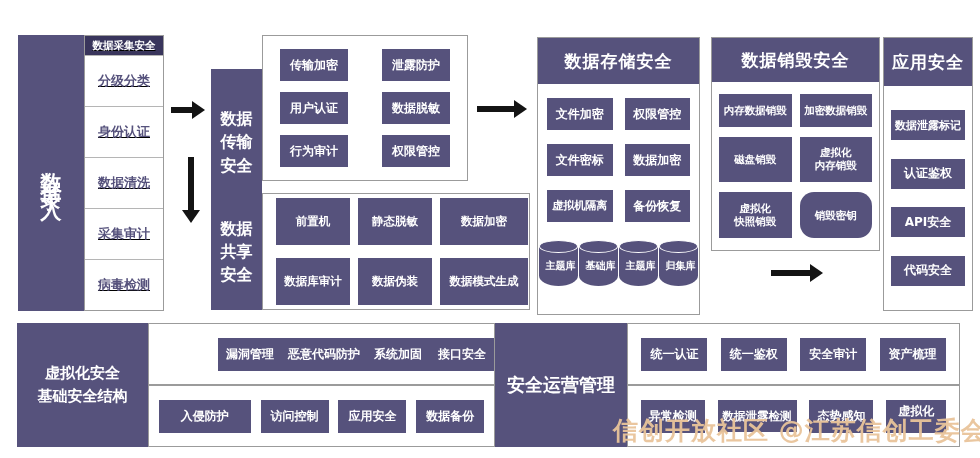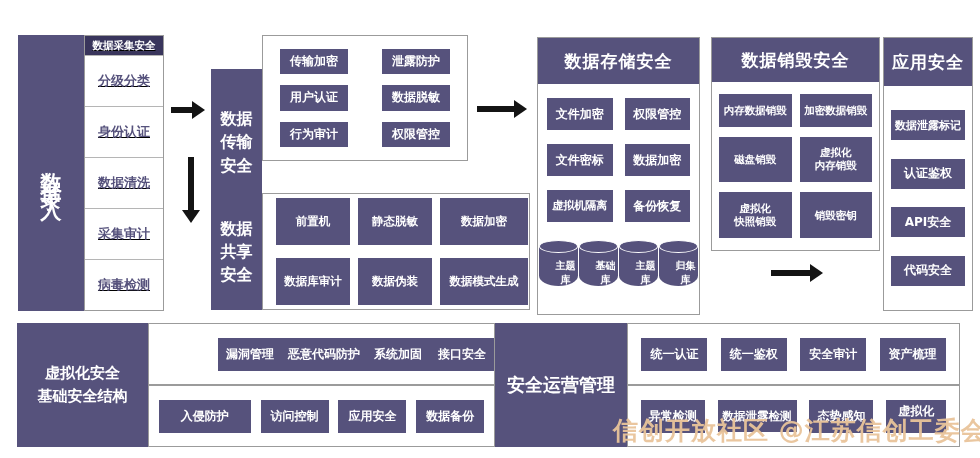--- a/index.html
+++ b/index.html
@@ -35,21 +35,21 @@
   .sec-header{background:var(--purple);color:#fff;display:flex;align-items:center;justify-content:center;font-size:17px;letter-spacing:1px;}
   
   .arrow-r .shaft{position:absolute;left:0;top:50%;transform:translateY(-50%);height:6px;width:calc(100% - 13px);background:var(--arrow);}
   .arrow-r .head{position:absolute;right:0;top:50%;transform:translateY(-50%);width:0;height:0;border-left:13px solid var(--arrow);border-top:9px solid transparent;border-bottom:9px solid transparent;}
   .arrow-d .shaft{position:absolute;top:0;left:50%;transform:translateX(-50%);width:6px;height:calc(100% - 13px);background:var(--arrow);}
   .arrow-d .head{position:absolute;bottom:0;left:50%;transform:translateX(-50%);width:0;height:0;border-top:13px solid var(--arrow);border-left:9px solid transparent;border-right:9px solid transparent;}
   
   .cyl{position:relative;width:39px;height:46px;flex:0 0 auto;}
   .cyl-body{position:absolute;left:0;right:0;top:6px;bottom:0;background:var(--purple);border-radius:0 0 50% 50%/0 0 26% 26%;}
   .cyl-top{position:absolute;left:0;right:0;top:0;height:13px;background:var(--purple);border:1px solid #fff;border-radius:50%;box-sizing:border-box;}
-  .cyl-label{position:absolute;left:14px;right:0;top:19px;text-align:center;color:#fff;font-size:10px;}
+  .cyl-label{position:absolute;left:4px;right:0;top:19px;text-align:center;color:#fff;font-size:10px;}
   
   .watermark{color:var(--wm);font-size:25px;letter-spacing:1px;white-space:nowrap;z-index:20;opacity:.95;}
 </style>
 </head>
 <body>
 
 <div class="canvas">
 
   <div class="abs pbox" style="left:18px;top:35px;width:66px;height:276px;">
     <div class="v-title">数据录入</div>
@@ -69,21 +69,21 @@
       <div class="head"></div>
   </div>
   <div class="abs arrow-d" style="left:182px;top:157px;width:18px;height:66px;">
     <div class="shaft"></div>
       <div class="head"></div>
   </div>
 
   <div class="abs pbox side-label" style="left:211px;top:35px;width:51px;height:146px;margin-top:34px;">
     <span>数据传输安全</span>
   </div>
-  <div class="abs outline" style="left:262px;top:35px;width:206px;height:126px;display:grid;grid-template-columns:1fr 1fr;gap:11px 34px;padding:13px 17px;">
+  <div class="abs outline" style="left:262px;top:35px;width:206px;height:146px;display:grid;grid-template-columns:1fr 1fr;gap:11px 34px;padding:13px 17px;">
     <div class="btn">传输加密</div>
     <div class="btn">泄露防护</div>
     <div class="btn">用户认证</div>
     <div class="btn">数据脱敏</div>
     <div class="btn">行为审计</div>
     <div class="btn">权限管控</div>
   </div>
 
   <div class="abs pbox side-label" style="left:211px;top:193px;width:51px;height:117px;">
     <span>数据共享安全</span>
@@ -139,21 +139,21 @@
   <div class="abs outline" style="left:711px;top:37px;width:169px;height:214px;display:flex;flex-direction:column;">
     <div class="sec-header" style="height:44px;flex:0 0 auto;">数据销毁安全</div>
     <div style="display:grid;grid-template-columns:1fr 1fr;gap:10px 8px;padding:12px 7px;flex:1;">
       <div class="btn" style="font-size:10.5px;">内存数据销毁</div>
       <div class="btn" style="font-size:10.5px;">加密数据销毁</div>
       <div class="btn" style="font-size:10.5px;">磁盘销毁</div>
       <div class="btn two-line" style="font-size:10.5px;">虚拟化
 内存销毁</div>
       <div class="btn two-line" style="font-size:10.5px;">虚拟化
 快照销毁</div>
-      <div class="btn" style="font-size:10.5px;">销毁密钥</div>
+      <div class="btn" style="font-size:10.5px;border-radius:14px;">销毁密钥</div>
     </div>
   </div>
 
   <div class="abs arrow-r" style="left:771px;top:262px;width:52px;height:22px;">
     <div class="shaft"></div>
       <div class="head"></div>
   </div>
 
   <div class="abs outline" style="left:883px;top:37px;width:90px;height:274px;display:flex;flex-direction:column;">
     <div class="sec-header" style="height:48px;flex:0 0 auto;">应用安全</div>

